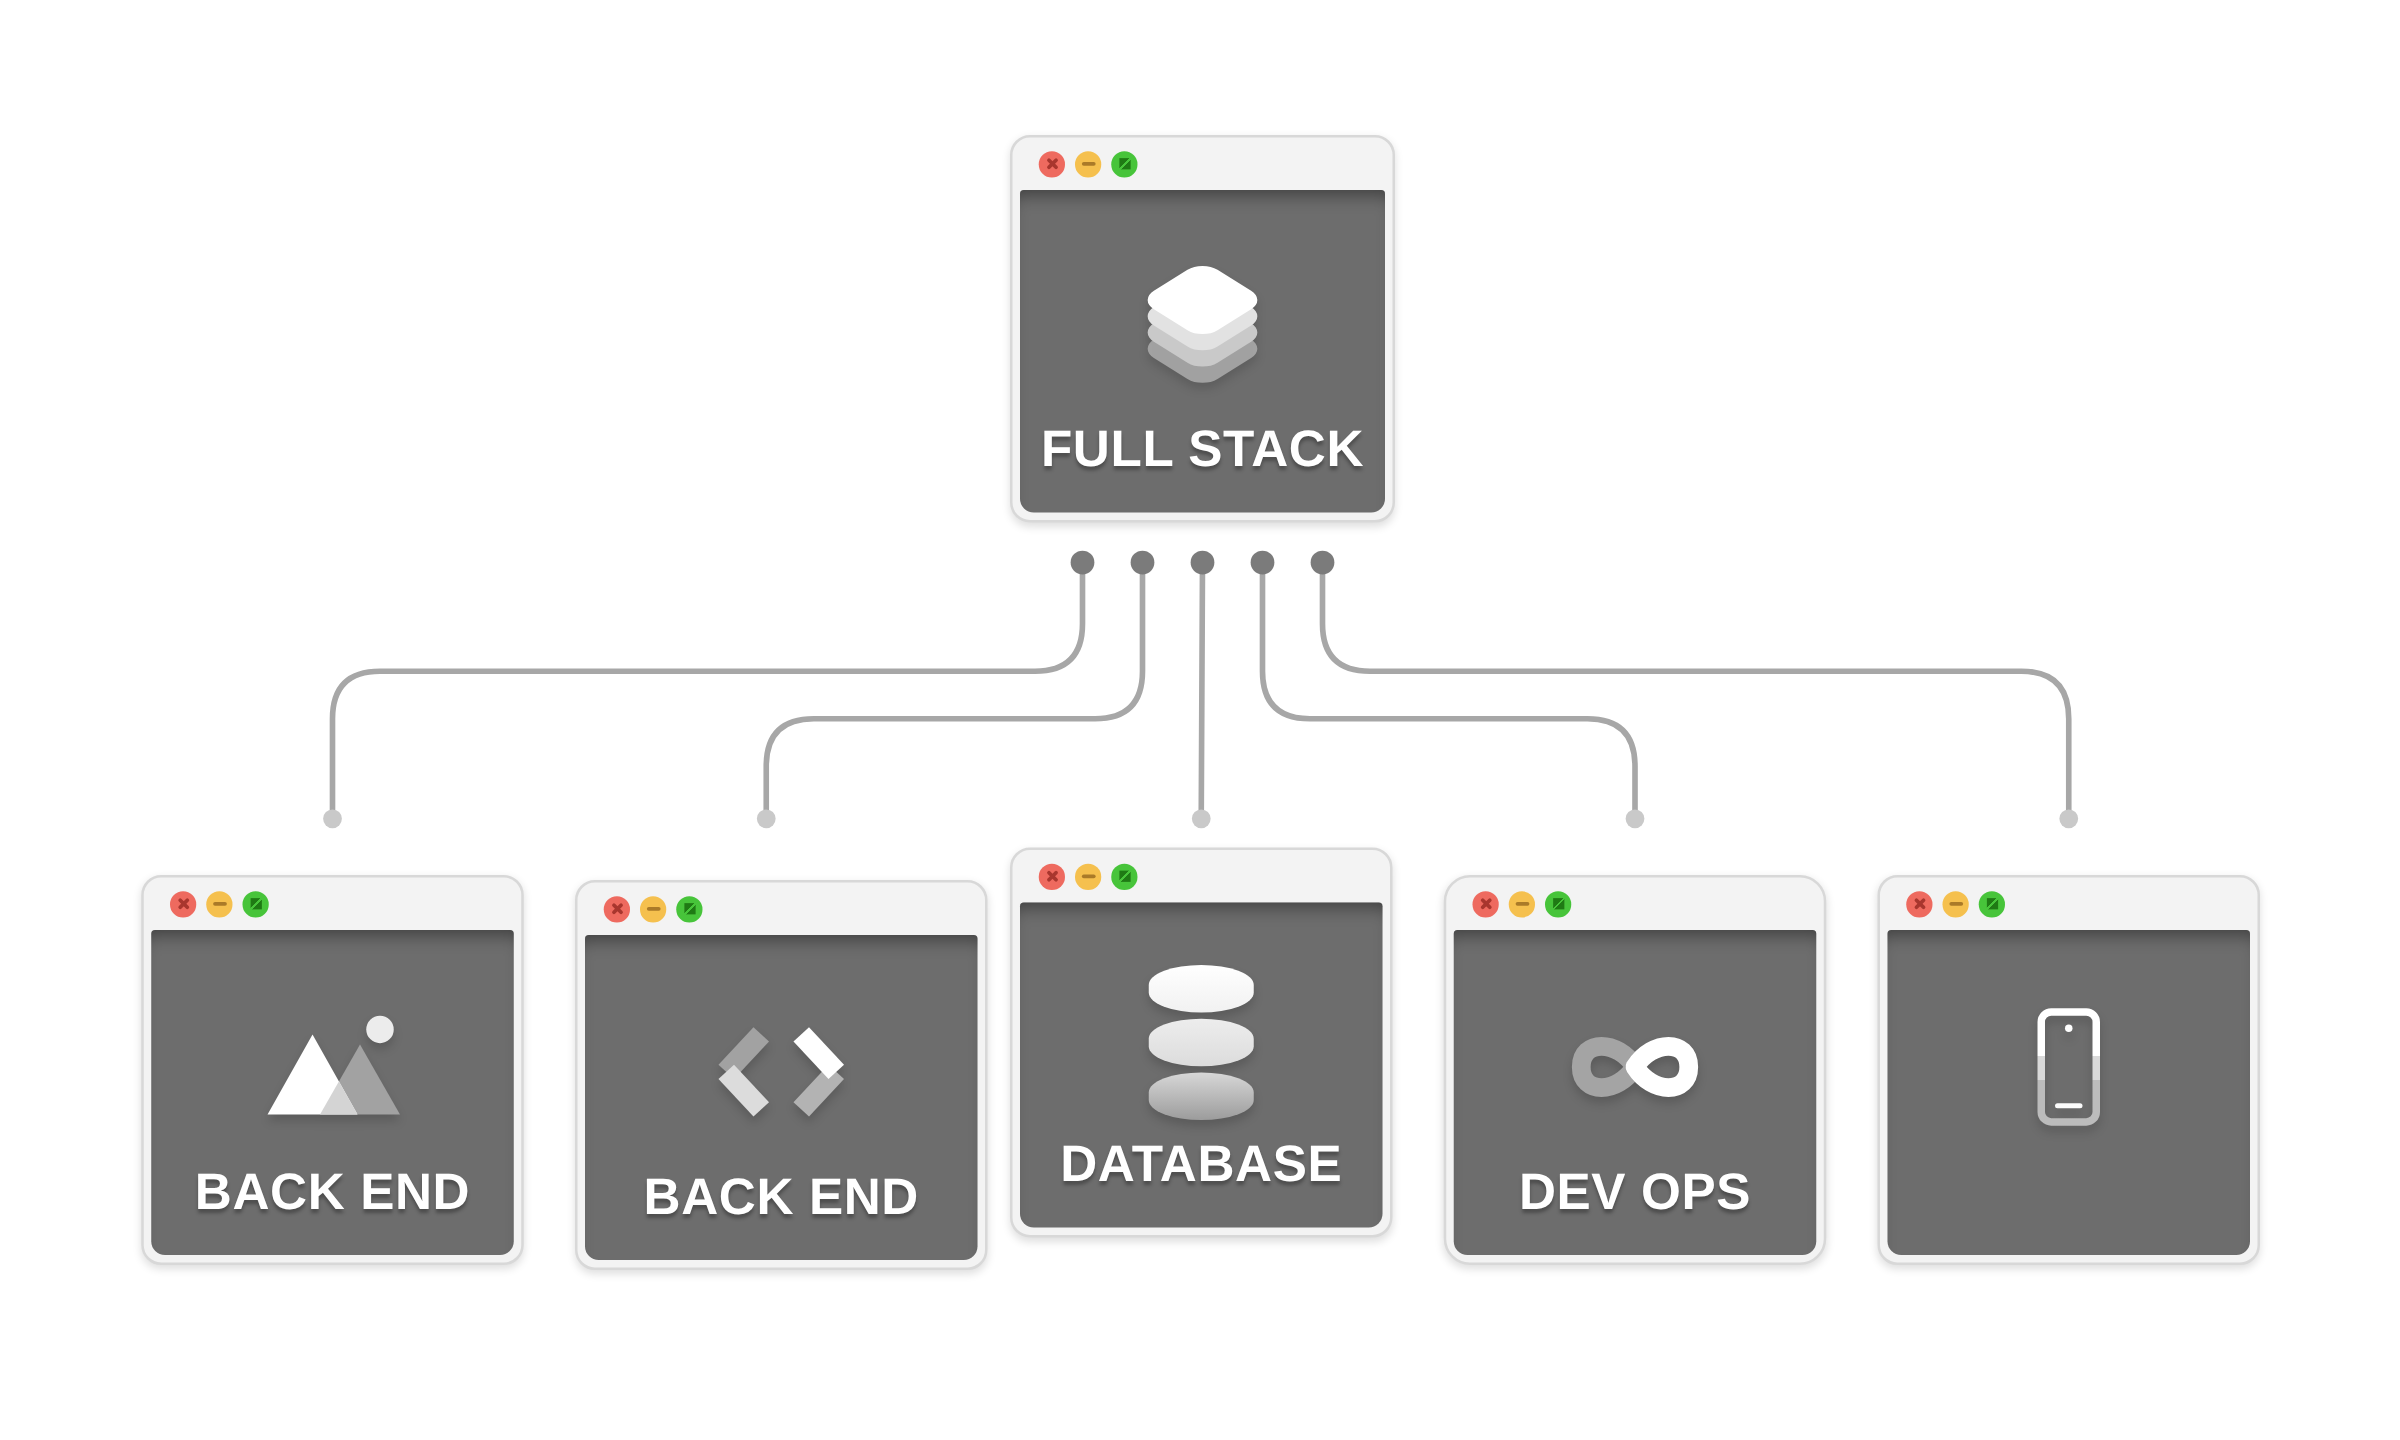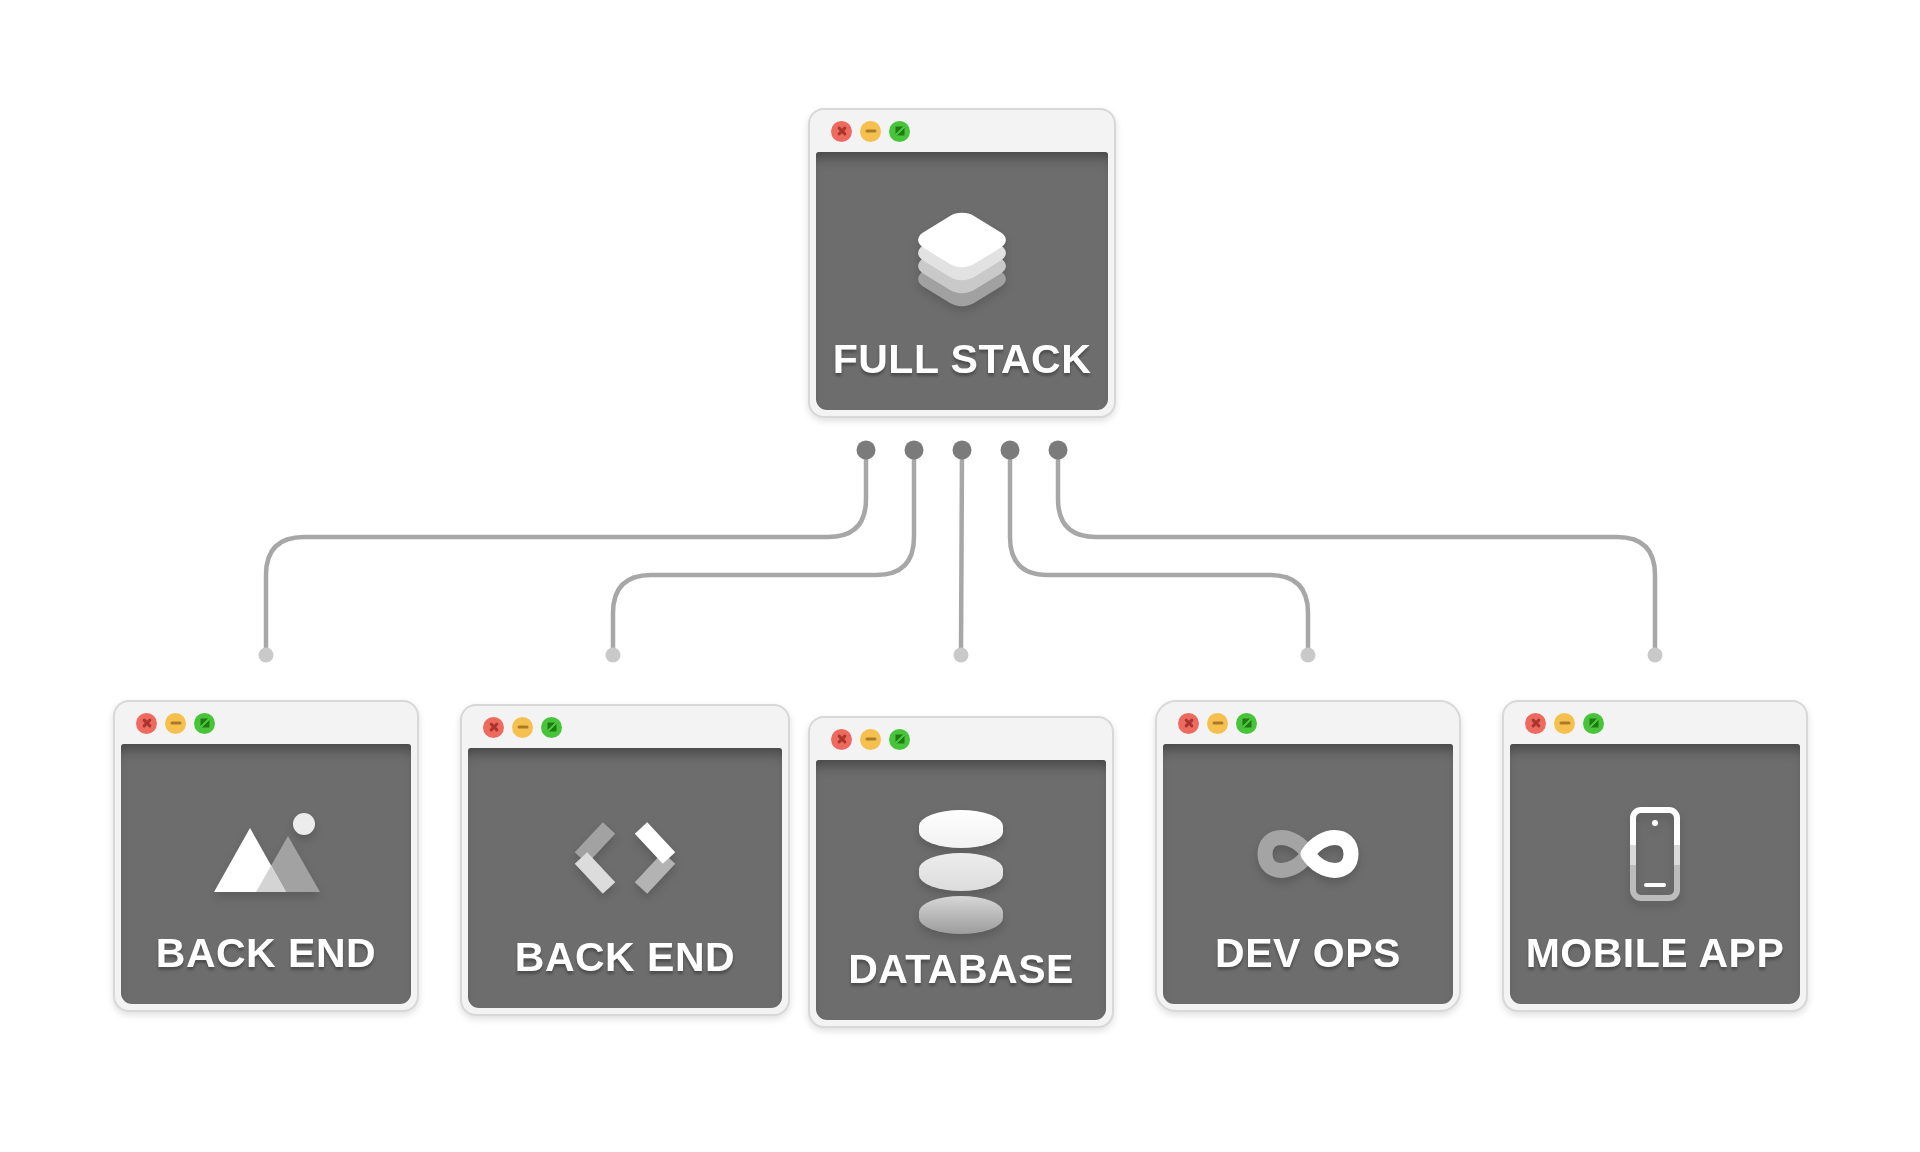--- a/index.html
+++ b/index.html
@@ -30,21 +30,21 @@
   .icon-box{position:absolute;left:50%;top:43%;transform:translate(-50%,-50%);
             filter:drop-shadow(0 5px 4px rgba(0,0,0,0.16));}
   .win-label{position:absolute;left:0;right:0;bottom:30px;text-align:center;
              font-weight:bold;font-size:41px;line-height:1;color:#ffffff;letter-spacing:0.5px;
              text-shadow:0 3px 3px rgba(0,0,0,0.30);white-space:nowrap;}
 
   
   #win-full-stack{left:808px;top:108px;width:308px;height:310px;}
   #win-front-end {left:113px;top:700px;width:306px;height:312px;}
   #win-back-end  {left:460px;top:704px;width:330px;height:312px;}
-  #win-database  {left:808px;top:716px;width:306px;height:312px;}
+  #win-database  {left:808px;top:678px;width:306px;height:312px;}
   #win-dev-ops   {left:1155px;top:700px;width:306px;height:312px;border-radius:21px;}
   #win-mobile-app{left:1502px;top:700px;width:306px;height:312px;}
 
   
   .stack-icon{position:relative;width:110px;height:108px;}
   .stack-layer{position:absolute;left:50%;width:72px;height:72px;margin-left:-36px;border-radius:17px;
                transform:scaleY(0.62) rotate(45deg);}
   .sl-1{top:0;background:#ffffff;z-index:4}
   .sl-2{top:13px;background:#e2e2e2;z-index:3}
   .sl-3{top:26px;background:#c9c9c9;z-index:2}
@@ -241,17 +241,16 @@
               <stop offset="0.62" stop-color="#d9d9d9"></stop>
               <stop offset="0.62" stop-color="#bcbcbc"></stop>
               <stop offset="1" stop-color="#bcbcbc"></stop>
             </linearGradient>
           </defs>
           <rect x="4" y="4" width="44" height="88" rx="8" fill="none" stroke="url(#ph-grad)" stroke-width="6"></rect>
           <circle cx="26" cy="17" r="3" fill="#ffffff"></circle>
           <rect x="15" y="77" width="22" height="4" rx="2" fill="#fbfbfb"></rect>
         </svg>
       </div>
-      <div class="win-label">MOBILE APP</div>
     </div>
   </div>
 
 </div>
 
 </body></html>

